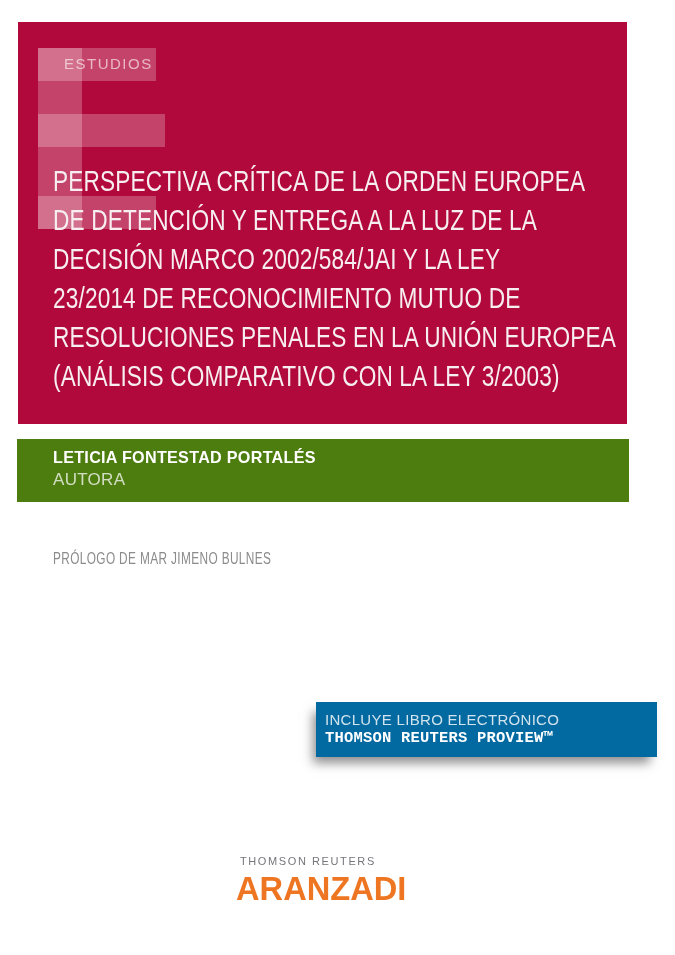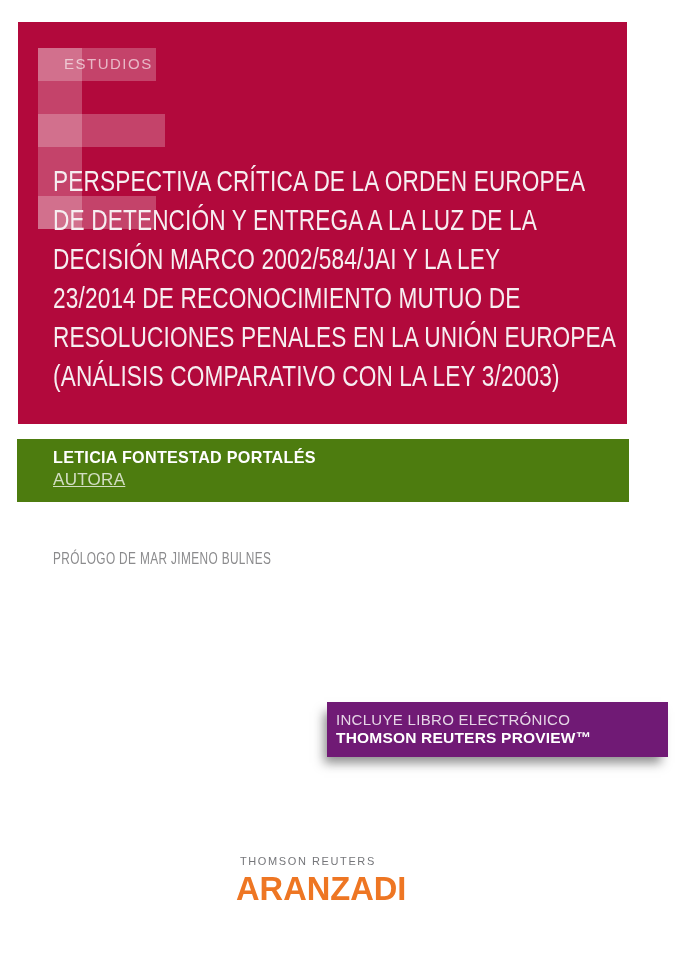--- a/index.html
+++ b/index.html
@@ -55,48 +55,47 @@
     font-size: 17px; font-weight: bold; color: #ffffff;
     letter-spacing: 0.3px;
     transform: scaleX(0.95); transform-origin: 0 0;
     white-space: nowrap;
   }
   .author-role {
     position: absolute; left: 36px; top: 31px;
     font-size: 17px; color: rgba(255,255,255,0.75);
     letter-spacing: 0.3px;
     white-space: nowrap;
-    text-decoration: underline;
   }
 
   
   .prologue {
     position: absolute; left: 53px; top: 550px;
     font-size: 16px; color: #8b8b8d;
     letter-spacing: 0.5px;
     transform: scaleX(0.74); transform-origin: 0 0;
     white-space: nowrap;
   }
 
   
   .ebook-box {
-    position: absolute; left: 327px; top: 702px;
+    position: absolute; left: 316px; top: 702px;
     width: 341px; height: 55px;
-    background: #701a75;
+    background: #0369a1;
     box-shadow: -5px 8px 10px -2px rgba(50,50,50,0.55);
   }
   .ebook-line1 {
     position: absolute; left: 9px; top: 9px;
     font-size: 15px; color: rgba(255,255,255,0.82);
     letter-spacing: 0.3px; white-space: nowrap;
   }
   .ebook-line2 {
     position: absolute; left: 9px; top: 27px;
     font-size: 15.5px; font-weight: bold; color: #ffffff;
-    letter-spacing: 0.2px; white-space: nowrap;
+    letter-spacing: 0.2px; white-space: nowrap; font-family: Liberation Mono, monospace;
   }
 
   
   .tr-brand {
     position: absolute; left: 240px; top: 855px;
     font-size: 11px; font-weight: normal;
     letter-spacing: 1.6px; color: #75767a;
     white-space: nowrap;
   }
   .imprint {

